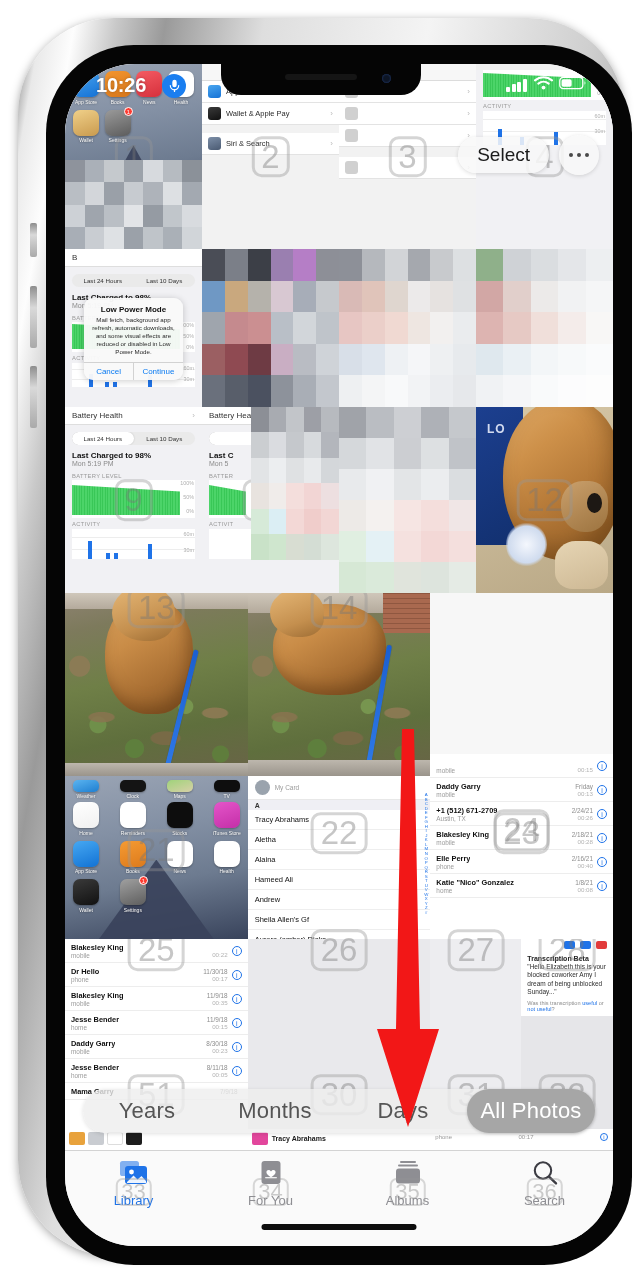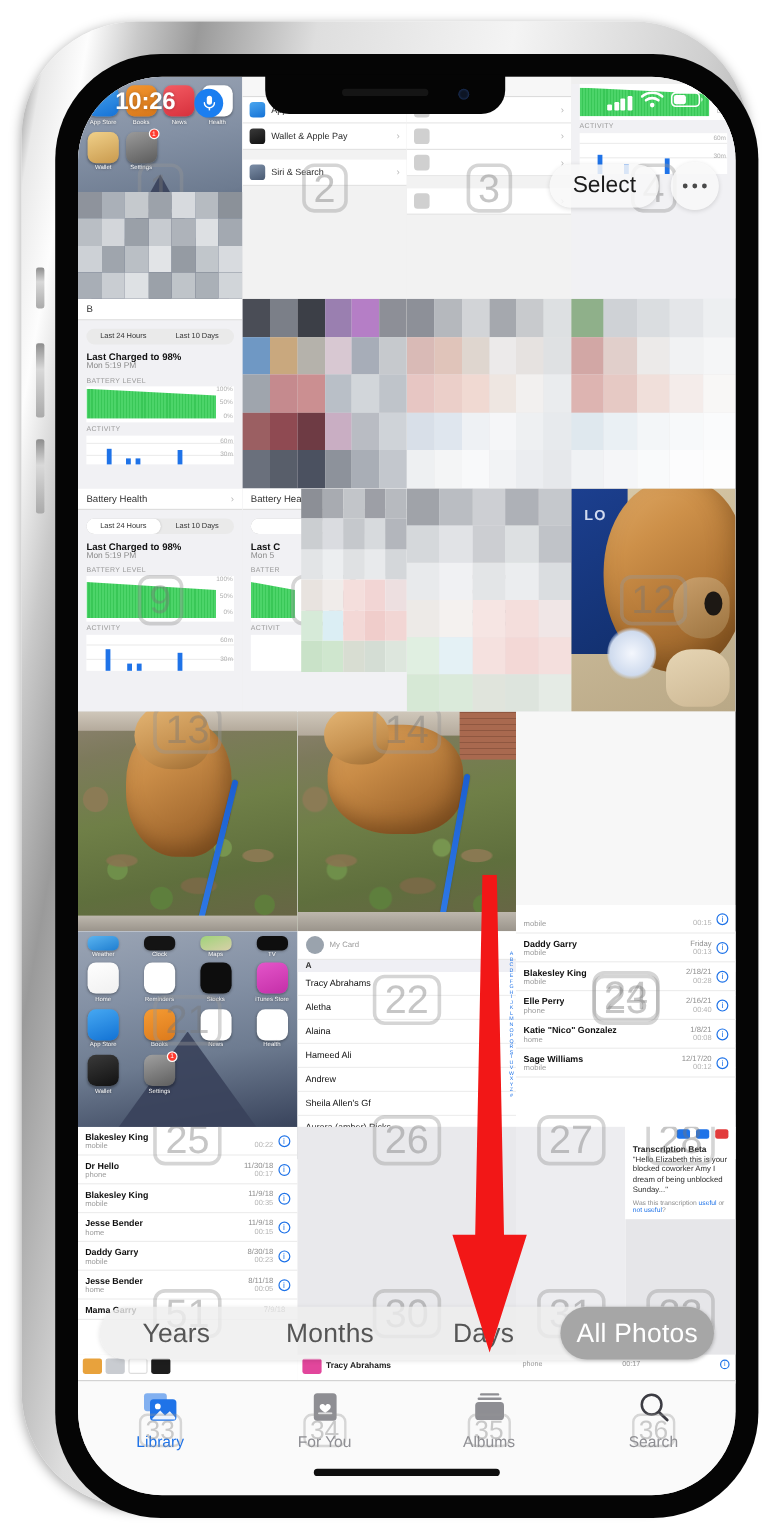--- a/index.html
+++ b/index.html
@@ -534,20 +534,28 @@
             <div class="lbl">ACTIVITY</div>
             <div class="act" style="height:24px">
               <div class="gl" style="top:6px"></div>
                 <div class="gl" style="top:16px"></div>
               <div class="bar" style="left:14%;height:13px"></div>
               <div class="bar" style="left:27%;height:5px"></div>
               <div class="bar" style="left:33%;height:5px"></div>
               <div class="bar" style="left:62%;height:12px"></div>
               <div class="pcts" style="top:2px">60m</div>
               <div class="pcts" style="top:13px">30m</div>
+            </div>
+            <div class="t-lpm-dlg">
+              <div class="ti">Low Power Mode</div>
+              <div class="ms">Mail fetch, background app refresh, automatic downloads, and some visual effects are reduced or disabled in Low Power Mode.</div>
+              <div class="btns">
+                <div>Cancel</div>
+                <div>Continue</div>
+              </div>
             </div>
           </div>
 
         </div>
 
         <div class="cell h2">
           <div class="t-blank"></div>
           <div class="pixel-overlay" style="left:0;right:0;top:0;bottom:0;grid-template-columns:repeat(6,1fr);grid-template-rows:repeat(5,1fr);">
             <i style="background:#4a4d56"></i>
               <i style="background:#7b7f88"></i>
@@ -1013,20 +1021,31 @@
                 <div class="vsub">mobile</div>
               </div>
               <div class="vright">
                 <div class="vdate">Friday</div>
                 <div class="vdur">00:13</div>
               </div>
               <div class="info">i</div>
             </div>
           <div class="vrow">
               <div>
+                <div class="vname">+1 (512) 671-2709</div>
+                <div class="vsub">Austin, TX</div>
+              </div>
+              <div class="vright">
+                <div class="vdate">2/24/21</div>
+                <div class="vdur">00:26</div>
+              </div>
+              <div class="info">i</div>
+            </div>
+          <div class="vrow">
+              <div>
                 <div class="vname">Blakesley King</div>
                 <div class="vsub">mobile</div>
               </div>
               <div class="vright">
                 <div class="vdate">2/18/21</div>
                 <div class="vdur">00:28</div>
               </div>
               <div class="info">i</div>
             </div>
           <div class="vrow">
@@ -1041,31 +1060,20 @@
               <div class="info">i</div>
             </div>
           <div class="vrow">
               <div>
                 <div class="vname">Katie "Nico" Gonzalez</div>
                 <div class="vsub">home</div>
               </div>
               <div class="vright">
                 <div class="vdate">1/8/21</div>
                 <div class="vdur">00:08</div>
-              </div>
-              <div class="info">i</div>
-            </div>
-          <div class="vrow">
-              <div>
-                <div class="vname">Sage Williams</div>
-                <div class="vsub">mobile</div>
-              </div>
-              <div class="vright">
-                <div class="vdate">12/17/20</div>
-                <div class="vdur">00:12</div>
               </div>
               <div class="info">i</div>
             </div>
         </div>
         <span class="num-badge" style="top:40%">24</span>
       </div>
 
       <div class="nb" style="left:0; top:875px; width:182.66px; height:190px; overflow:hidden;">
         <div class="t-vm">
           <div class="vrow">

